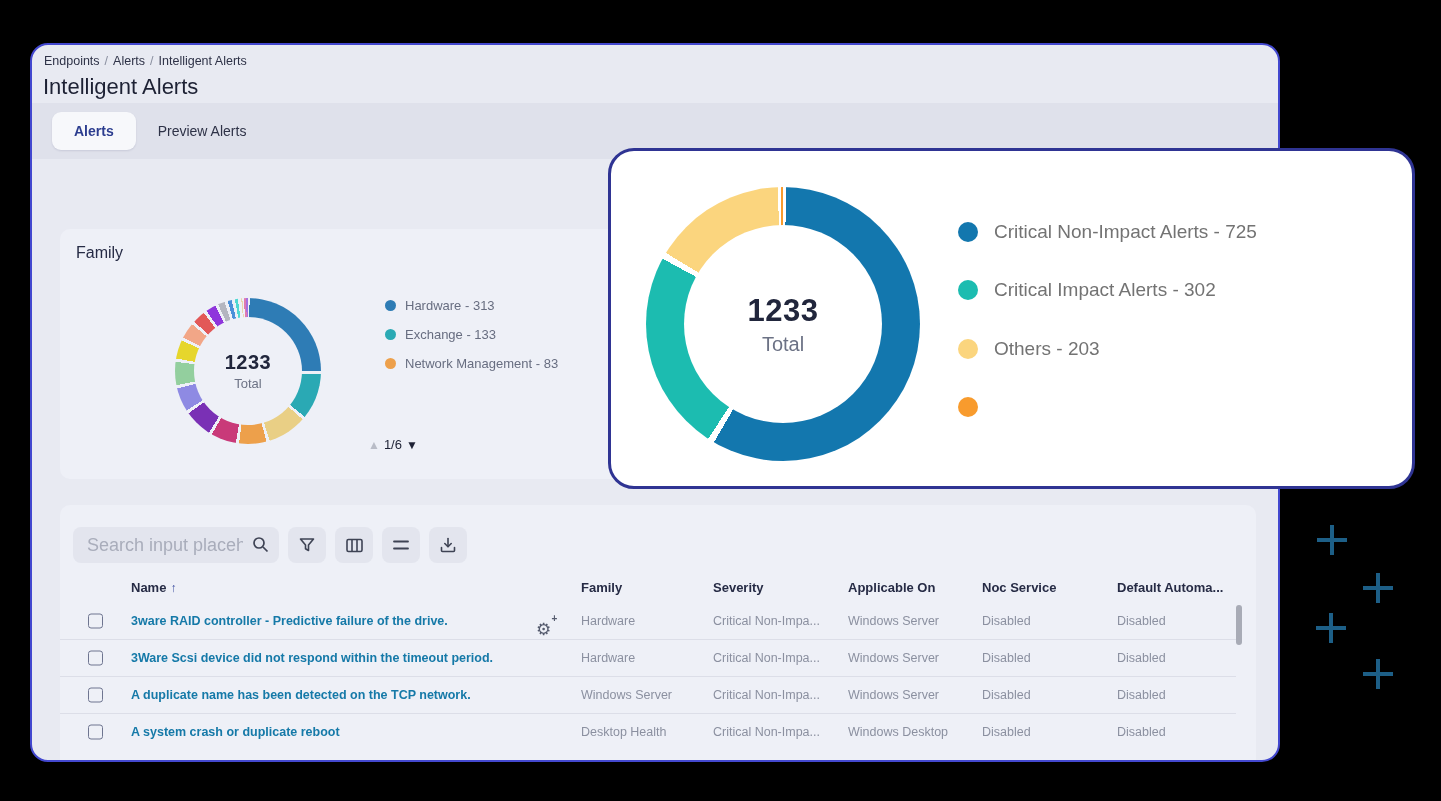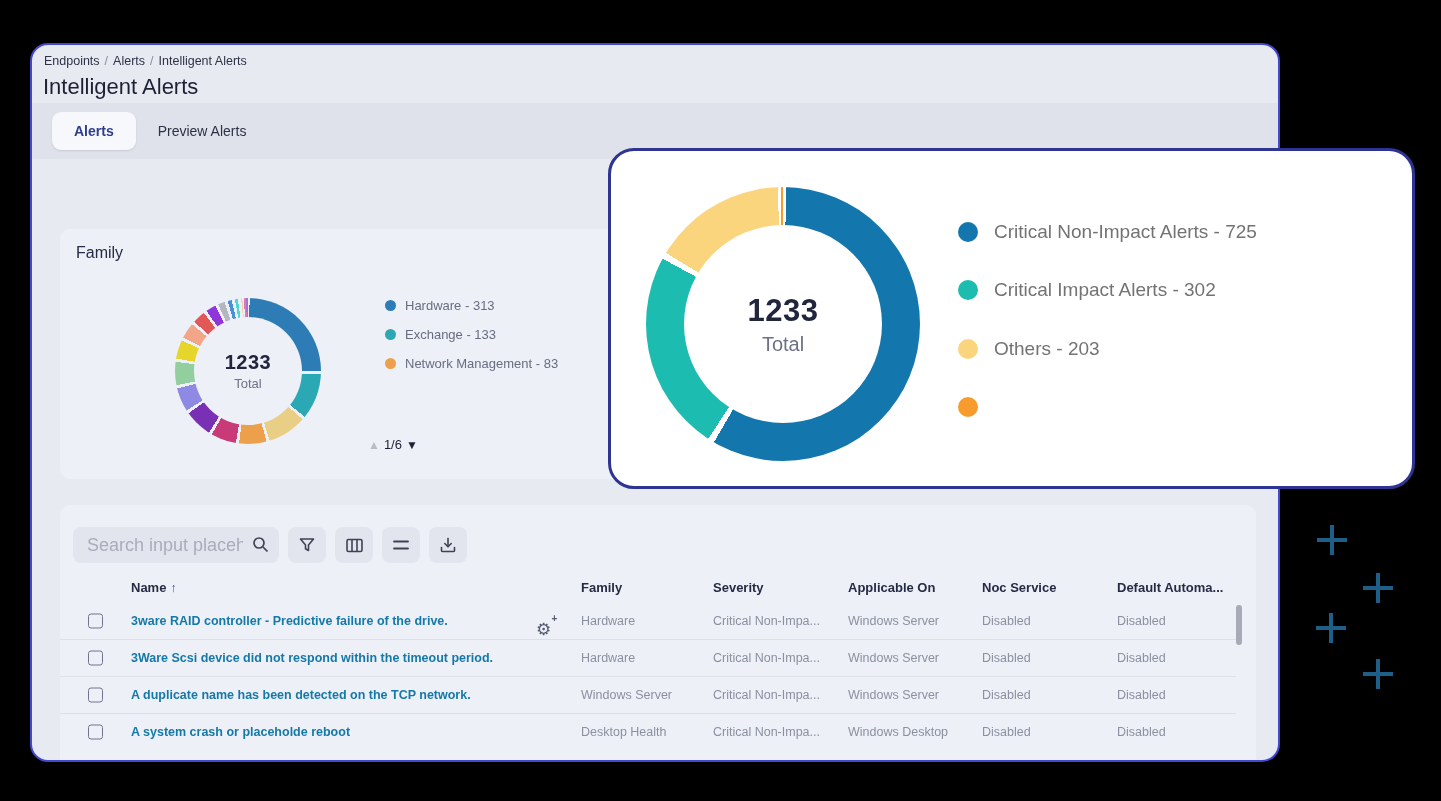--- a/index.html
+++ b/index.html
@@ -208,21 +208,21 @@
         <span class="cell c-family gray">Windows Server</span>
         <span class="cell c-sev gray">Critical Non-Impa...</span>
         <span class="cell c-appl gray">Windows Server</span>
         <span class="cell c-noc gray">Disabled</span>
         <span class="cell c-auto gray">Disabled</span>
       </div>
       <div class="row">
         <span class="cell c-check">
             <span class="checkbox"></span>
           </span>
-        <span class="cell c-name name-link">A system crash or placeholde reboot</span>
+        <span class="cell c-name name-link">A system crash or duplicate reboot</span>
         <span class="cell c-family gray">Desktop Health</span>
         <span class="cell c-sev gray">Critical Non-Impa...</span>
         <span class="cell c-appl gray">Windows Desktop</span>
         <span class="cell c-noc gray">Disabled</span>
         <span class="cell c-auto gray">Disabled</span>
       </div>
     </div>
     <div class="scroll-thumb"></div>
   </div>
 </div>

